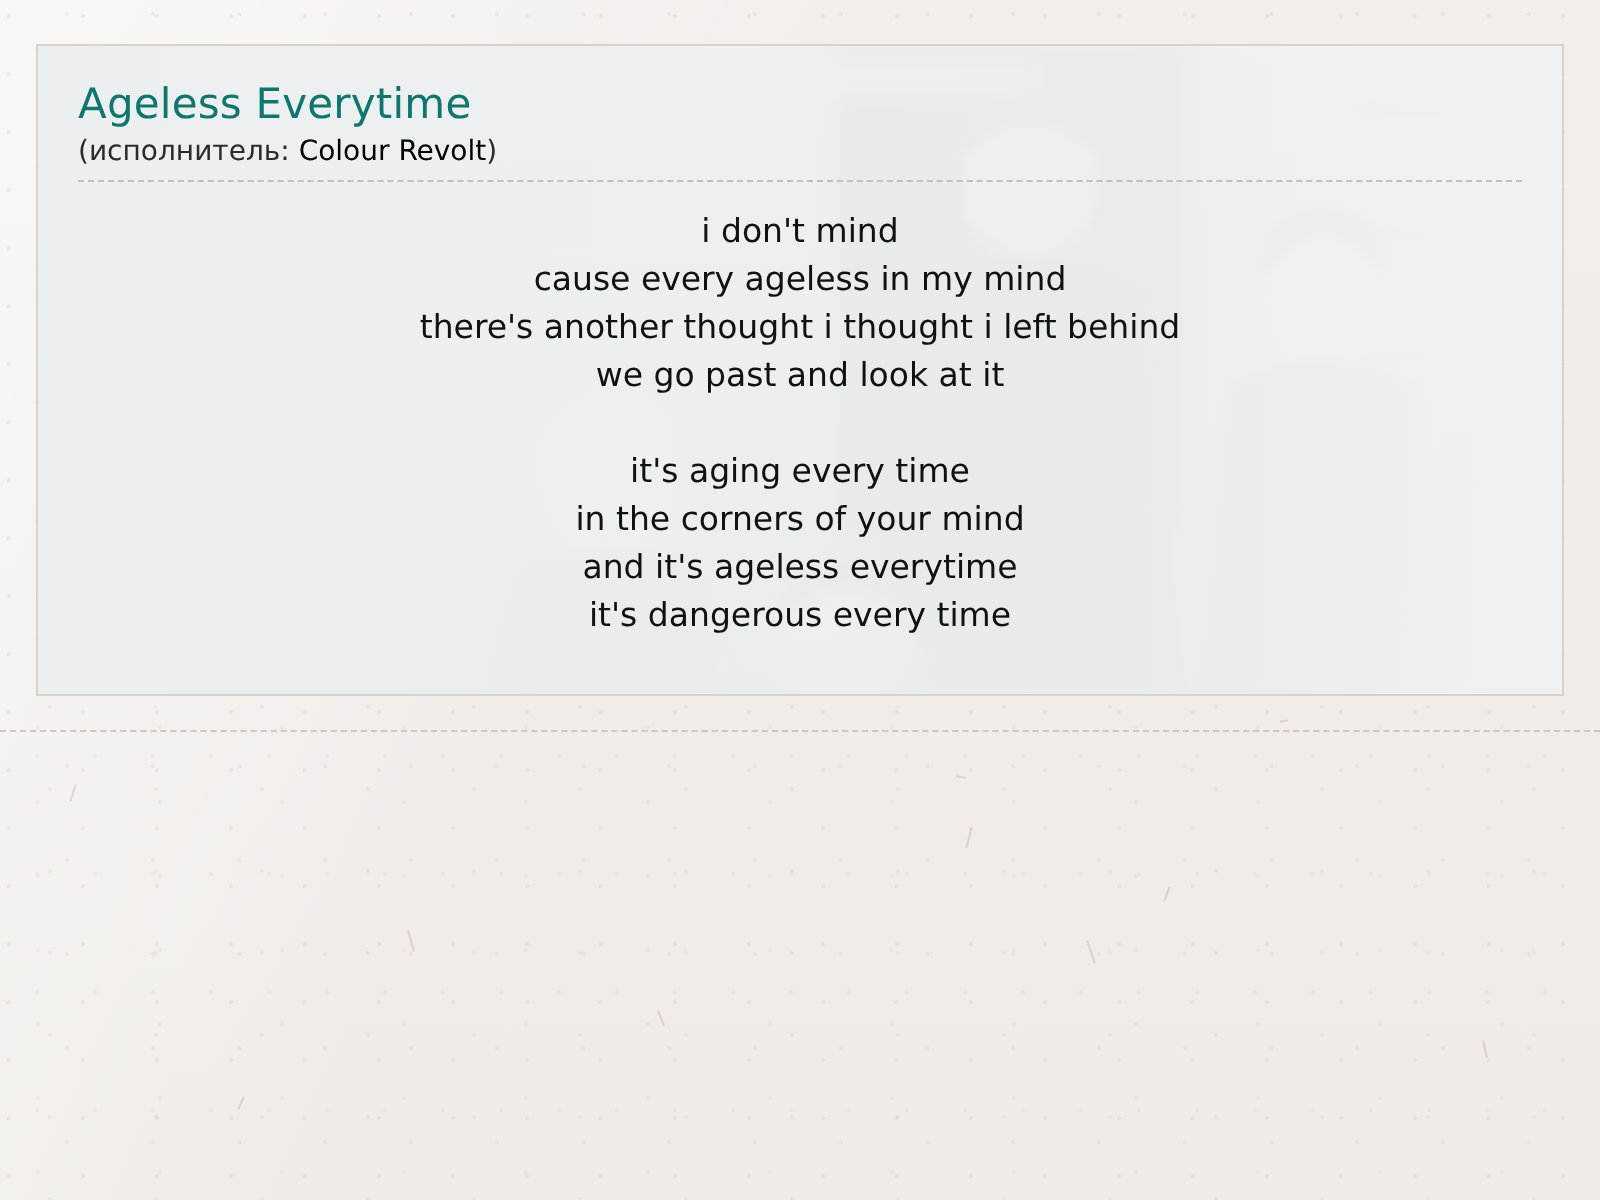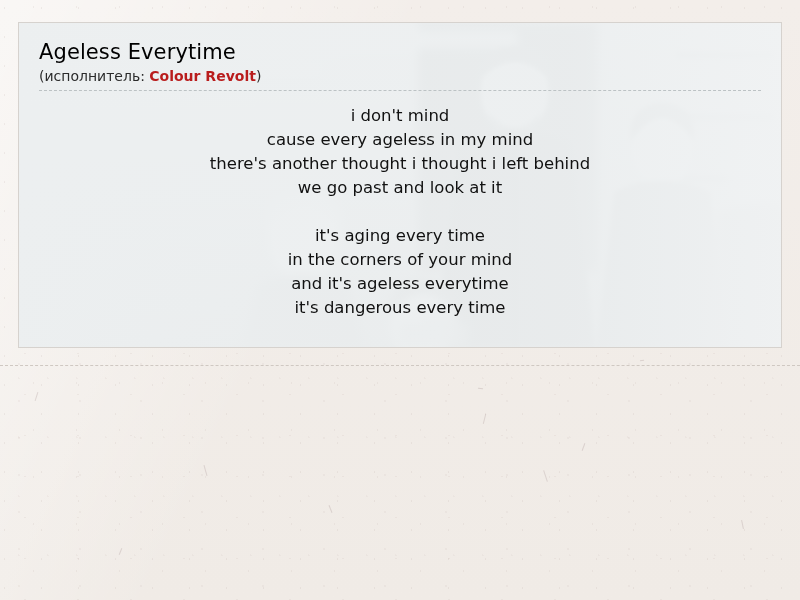--- a/index.html
+++ b/index.html
@@ -90,35 +90,34 @@
     position: relative;
     z-index: 2;
     padding: 16px 20px 0 20px;
   }
 
   #song-title {
     margin: 0;
     font-size: 21px;
     font-weight: normal;
     line-height: 26px;
-    color: #000000;
+    color: #0f766e;
     letter-spacing: .1px;
   }
 
   #song-artist-line {
     margin: 2px 0 0 0;
     font-size: 14px;
     line-height: 18px;
     color: #2b2b2b;
   }
   #artist-link {
-    color: #b91c1c;
+    color: #000000;
     text-decoration: none;
     cursor: pointer;
-    font-weight: bold;
   }
 
   #header-divider {
     margin: 5px 0 0 0;
     height: 0;
     border-top: 1px dashed #bcc2c4;
   }
 
   #lyrics {
     margin: 0;

